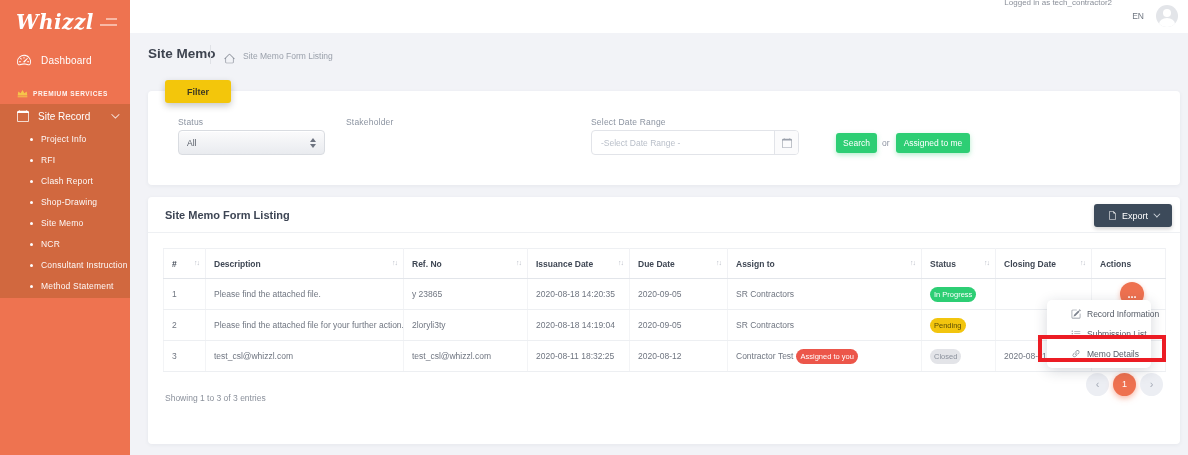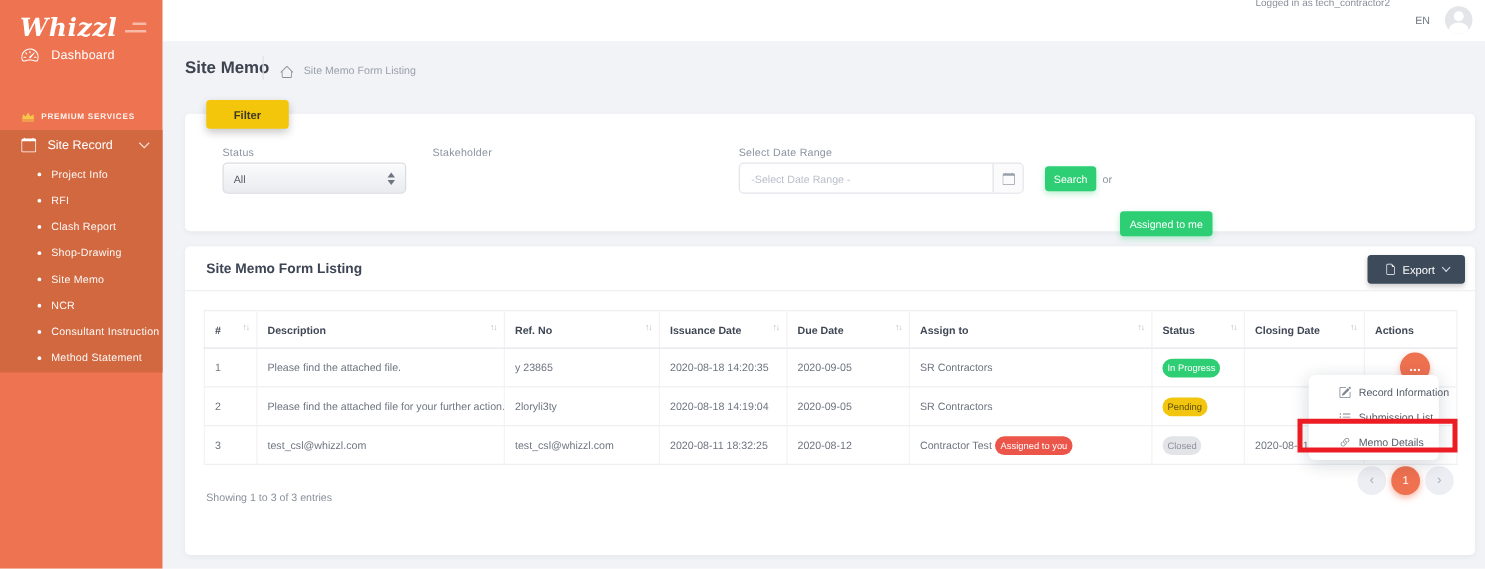--- a/index.html
+++ b/index.html
@@ -58,21 +58,21 @@
     border-radius:4px; box-shadow:0 1px 4px rgba(40,50,70,.06); z-index:3; }
   .f-label { position:absolute; top:26px; font-size:8.5px; color:#8b93a0; letter-spacing:.2px; }
   .sel { position:absolute; top:39px; height:25px; border:1px solid #d9dce1; border-radius:4px;
     background:linear-gradient(180deg,#fbfbfc 0%,#e9ebef 100%);
     display:flex; align-items:center; padding:0 8px; font-size:8.5px; color:#555b66; cursor:pointer;
     box-shadow: inset 0 1px 0 #fff; }
   .caret-ud { margin-left:auto; display:flex; flex-direction:column; gap:2px; }
   .caret-ud i { width:0; height:0; border-left:3px solid transparent; border-right:3px solid transparent; display:block; }
   .caret-ud .up { border-bottom:4px solid #6d7380; }
   .caret-ud .dn { border-top:4px solid #6d7380; }
-  .date-wrap { position:absolute; left:443px; top:39px; width:228px; height:25px; border:1px solid #e2e4e9;
+  .date-wrap { position:absolute; left:443px; top:39px; width:208px; height:25px; border:1px solid #e2e4e9;
     border-radius:4px; background:#fff; display:flex; align-items:stretch; overflow:hidden; }
   .date-wrap input { flex:1; border:none; outline:none; padding:0 9px; font-family:inherit;
     font-size:8.5px; color:#555b66; background:transparent; }
   .date-wrap input::placeholder { color:#b9bfc9; }
   .cal-btn { width:24px; border-left:1px solid #e2e4e9; background:#fbfbfc; display:flex;
     align-items:center; justify-content:center; color:#9aa0ab; cursor:pointer; }
   .btn-green { position:absolute; top:42px; height:20px; background:#2dce74; color:#fff; border:none;
     border-radius:3px; font-family:inherit; font-size:8.5px; cursor:pointer; box-shadow:0 2px 5px rgba(45,206,116,.35); }
   .or-text { position:absolute; left:734px; top:47px; font-size:8.5px; color:#8b93a0; }
   
@@ -120,21 +120,21 @@
 </head>
 <body>
 
 <aside class="sidebar">
   <div class="logo">Whizzl</div>
   <div class="hamburger">
       <div class="b1"></div>
       <div class="b2"></div>
     </div>
 
-  <div class="side-item" style="top:37px;">
+  <div class="side-item" style="top:53px;">
     <svg width="14" height="14" viewBox="0 0 16 16" fill="#fff">
         <path d="M8 4a.5.5 0 0 1 .5.5V6a.5.5 0 0 1-1 0V4.5A.5.5 0 0 1 8 4zM3.732 5.732a.5.5 0 0 1 .707 0l.915.914a.5.5 0 1 1-.708.708l-.914-.915a.5.5 0 0 1 0-.707zM2 10a.5.5 0 0 1 .5-.5h1.586a.5.5 0 0 1 0 1H2.5A.5.5 0 0 1 2 10zm9.5 0a.5.5 0 0 1 .5-.5h1.5a.5.5 0 0 1 0 1H12a.5.5 0 0 1-.5-.5zm.754-4.246a.389.389 0 0 0-.527-.02L7.547 9.31a.91.91 0 1 0 1.302 1.258l3.434-4.297a.389.389 0 0 0-.029-.518z"></path>
         <path d="M0 10a8 8 0 1 1 15.547 2.661c-.442 1.253-1.845 1.602-2.932 1.25C11.309 13.488 9.475 13 8 13c-1.474 0-3.31.488-4.615.911-1.087.352-2.49.003-2.932-1.25A7.988 7.988 0 0 1 0 10zm8-7a7 7 0 0 0-6.603 9.329c.203.575.923.876 1.68.63C4.397 12.533 6.358 12 8 12s3.604.532 4.923.96c.757.245 1.477-.056 1.68-.631A7 7 0 0 0 8 3z"></path>
       </svg>
     <span>Dashboard</span>
   </div>
 
   <div class="premium">
     <svg width="11" height="9" viewBox="0 0 16 12">
         <path d="M1 11.5h14v-1.4H1zM1 9h14l-.9-6-3.3 2.7L8 .8 5.2 5.7 1.9 3z" fill="#f6c54a"></path>
@@ -221,21 +221,21 @@
       <input type="text" placeholder="-Select Date Range -" style="">
       <span class="cal-btn">
         <svg width="10" height="10" viewBox="0 0 16 16" fill="currentColor">
             <path d="M3.5 0a.5.5 0 0 1 .5.5V1h8V.5a.5.5 0 0 1 1 0V1h1a2 2 0 0 1 2 2v11a2 2 0 0 1-2 2H2a2 2 0 0 1-2-2V3a2 2 0 0 1 2-2h1V.5a.5.5 0 0 1 .5-.5zM1 4v10a1 1 0 0 0 1 1h12a1 1 0 0 0 1-1V4H1z"></path>
           </svg>
       </span>
     </div>
 
     <button class="btn-green" style="left:688px; width:41px;">Search</button>
     <span class="or-text">or</span>
-    <button class="btn-green" style="left:748px; width:74px;margin-top:36px;">Assigned to me</button>
+    <button class="btn-green" style="left:748px; width:74px;">Assigned to me</button>
   </div>
 
   <div class="listing-card">
     <div class="card-title">Site Memo Form Listing</div>
     <button class="export-btn">
       <svg width="9" height="11" viewBox="0 0 16 16" fill="#fff">
           <path d="M14 4.5V14a2 2 0 0 1-2 2H4a2 2 0 0 1-2-2V2a2 2 0 0 1 2-2h5.5L14 4.5zm-3 0A1.5 1.5 0 0 1 9.5 3V1H4a1 1 0 0 0-1 1v12a1 1 0 0 0 1 1h8a1 1 0 0 0 1-1V4.5h-2z"></path>
         </svg>
       <span>Export</span>
       <span class="export-caret"></span>

